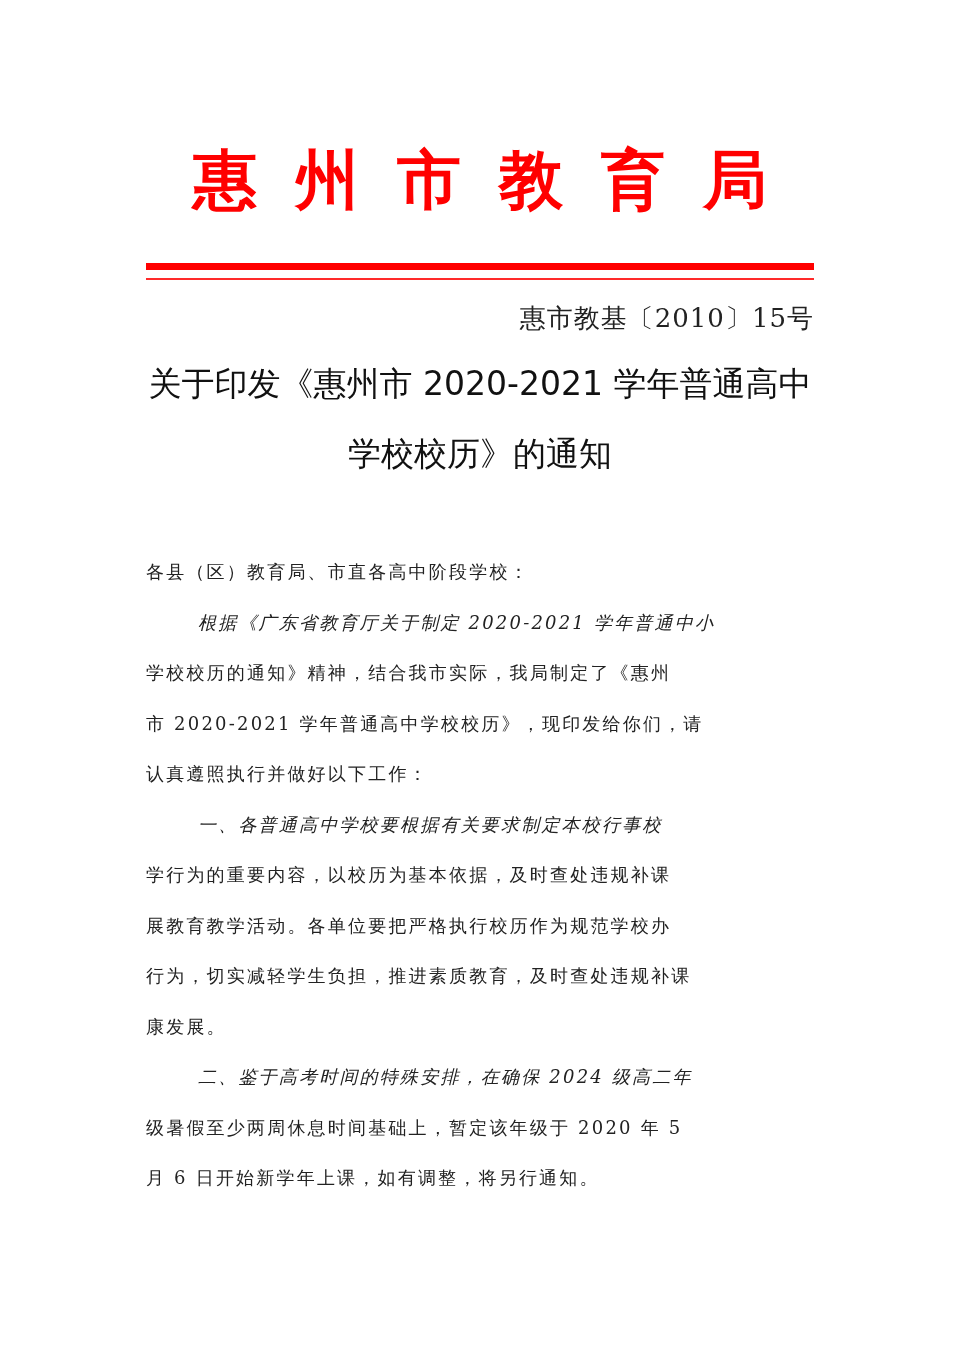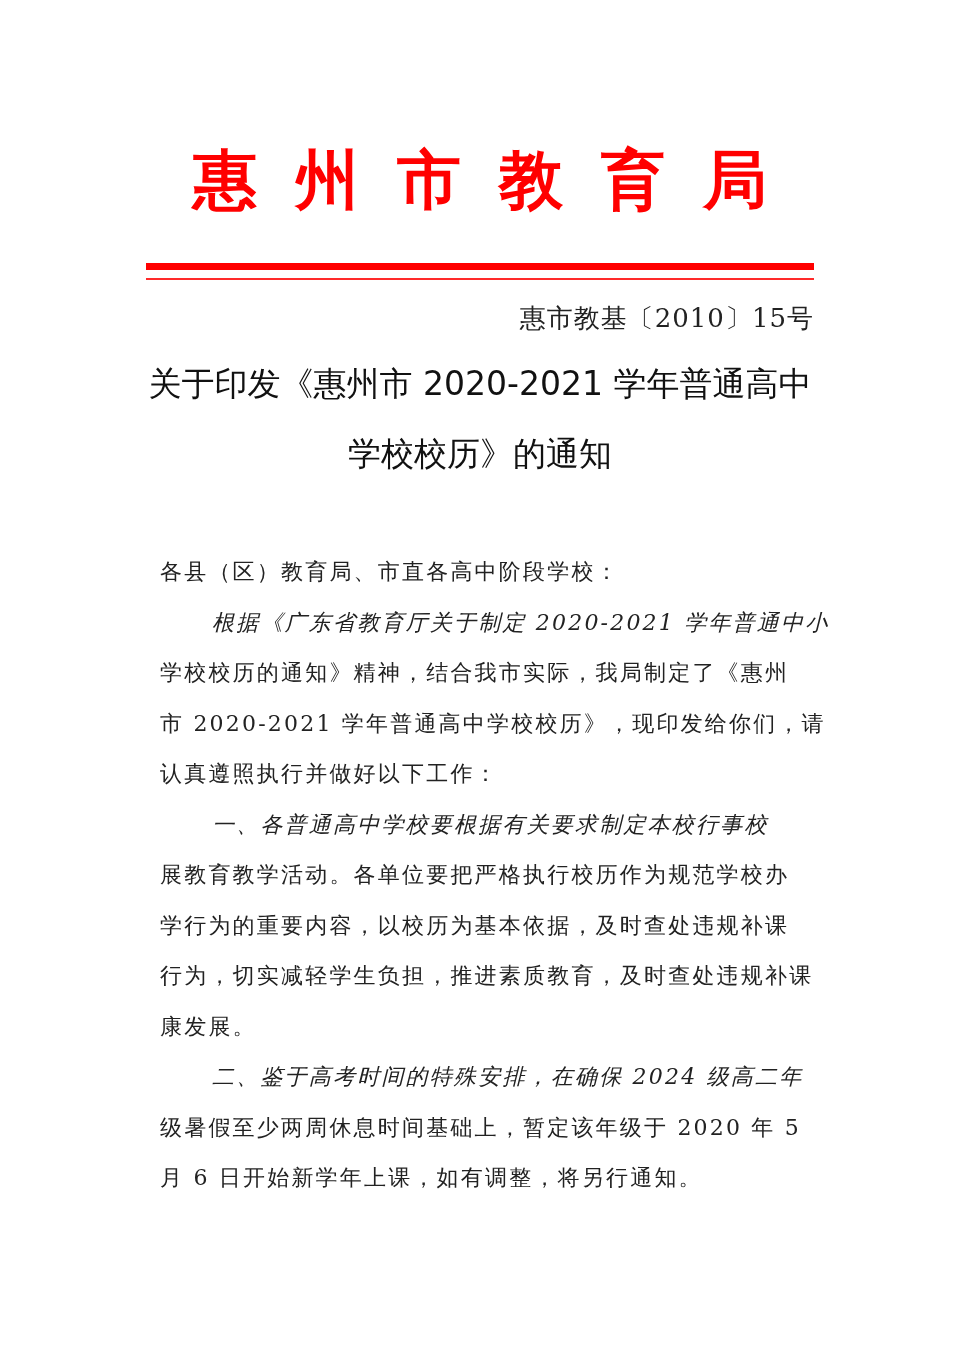--- a/index.html
+++ b/index.html
@@ -20,22 +20,22 @@
     position: absolute; right: 146px; top: 300px; font-family: "DejaVu Serif", serif;
     font-size: 26px; color: #222; letter-spacing: 1px; line-height: 36px; white-space: nowrap;
   }
   .title {
     position: absolute; left: 146px; width: 668px; text-align: center;
     font-family: "DejaVu Sans", sans-serif; font-size: 33px; color: #111; line-height: 44px; white-space: nowrap;
   }
   .title.l1 { top: 362px; }
   .title.l2 { top: 435px; font-family: Liberation Mono, monospace; }
   .body-text {
-    position: absolute; left: 160px; width: 670px;
-    font-family: "DejaVu Serif", serif; font-size: 22px; color: #222;
+    position: absolute; left: 146px; width: 670px;
+    font-family: "DejaVu Serif", serif; font-size: 18px; color: #222;
     line-height: 50.5px; letter-spacing: 2.2px; white-space: nowrap;
   }
   .line { height: 50.5px; white-space: nowrap; }
   .indent { padding-left: 52px; font-style: italic; }
 </style>
 </head>
 <body>
 
 <div class="page">
 
@@ -61,22 +61,22 @@
 
     <div>
       <div class="line indent">根据《广东省教育厅关于制定 2020-2021 学年普通中小</div>
       <div class="line">学校校历的通知》精神，结合我市实际，我局制定了《惠州</div>
       <div class="line">市 2020-2021 学年普通高中学校校历》，现印发给你们，请</div>
       <div class="line">认真遵照执行并做好以下工作：</div>
     </div>
 
     <div>
       <div class="line indent">一、各普通高中学校要根据有关要求制定本校行事校</div>
+      <div class="line">学行为的重要内容，以校历为基本依据，及时查处违规补课</div>
       <div class="line">展教育教学活动。各单位要把严格执行校历作为规范学校办</div>
-      <div class="line">学行为的重要内容，以校历为基本依据，及时查处违规补课</div>
       <div class="line">行为，切实减轻学生负担，推进素质教育，及时查处违规补课</div>
       <div class="line">康发展。</div>
     </div>
 
     <div>
       <div class="line indent">二、鉴于高考时间的特殊安排，在确保 2024 级高二年</div>
       <div class="line">级暑假至少两周休息时间基础上，暂定该年级于 2020 年 5</div>
       <div class="line">月 6 日开始新学年上课，如有调整，将另行通知。</div>
     </div>
   </div>

